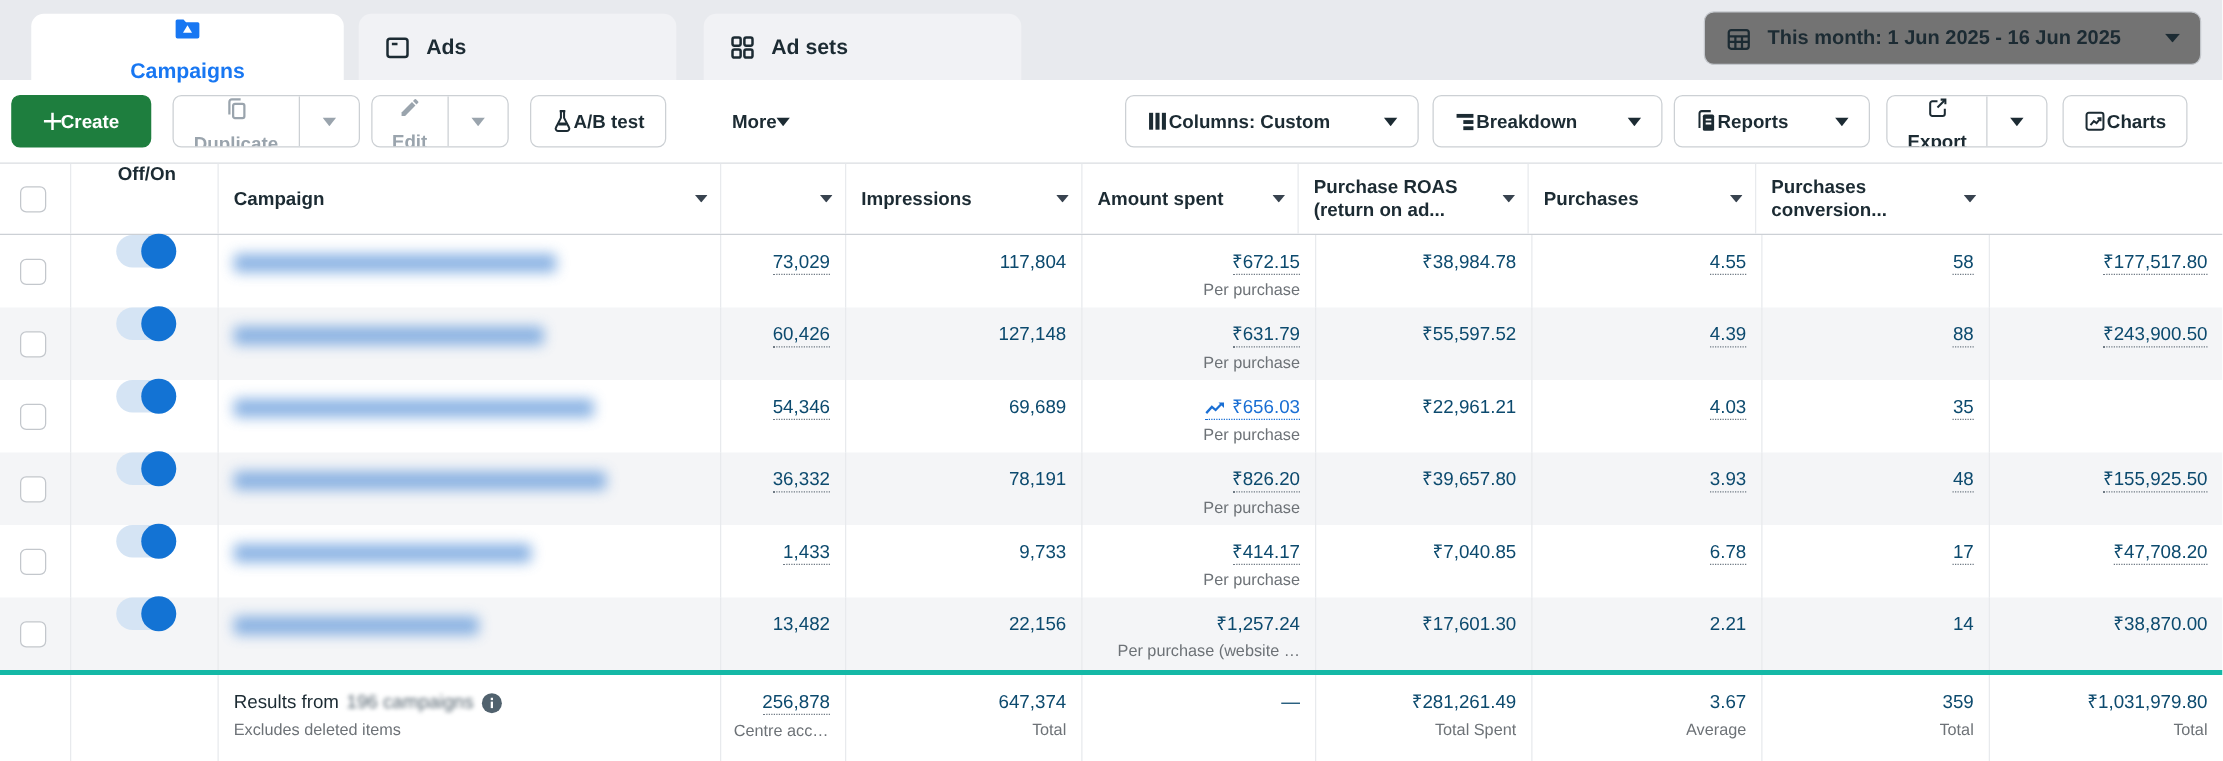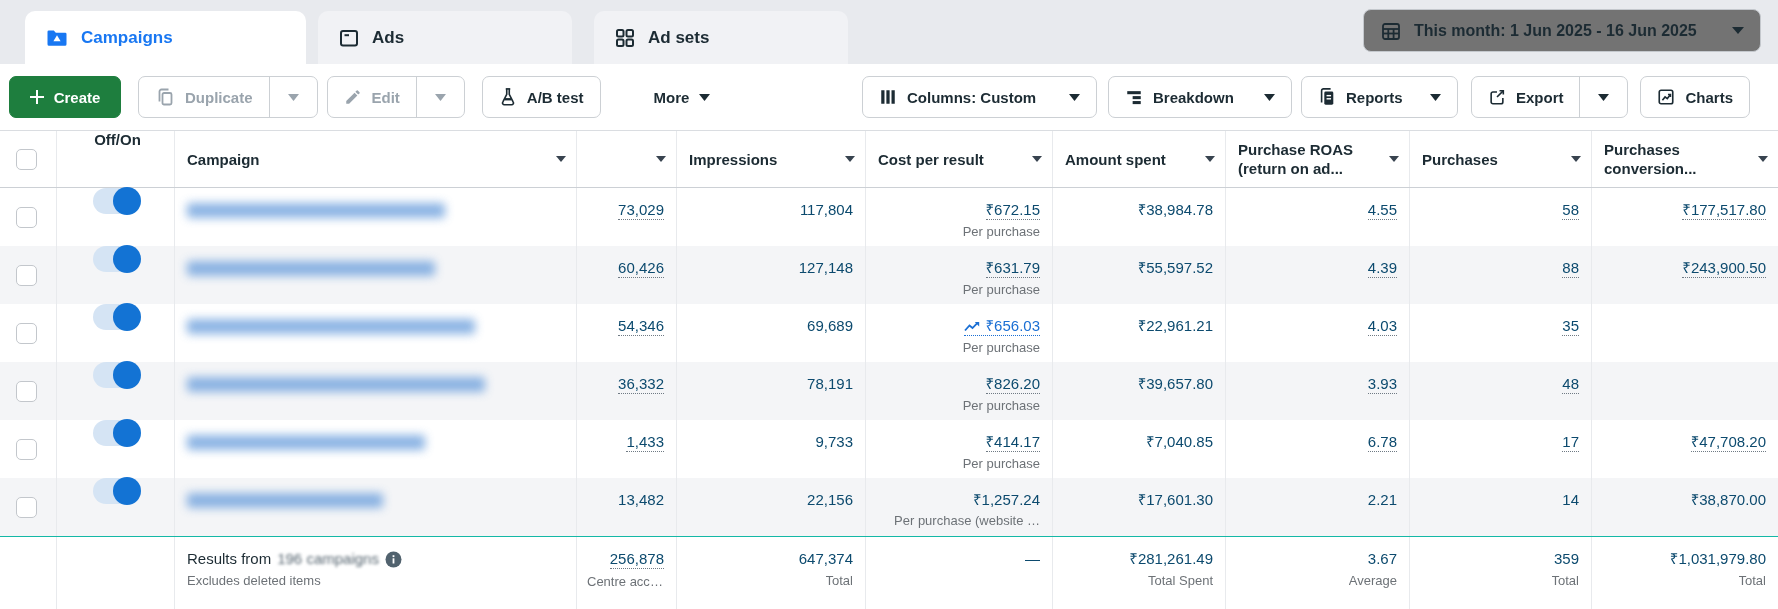--- a/index.html
+++ b/index.html
@@ -5,53 +5,53 @@
   * { box-sizing: border-box; margin: 0; padding: 0; }
   html,body { width:1778px; height:609px; }
   body { font-family: "Liberation Sans", sans-serif; background:#fff; overflow:hidden; }
   .app { width:1778px; height:609px; position:relative; background:#fff; }
 
   
   .tabstrip { height:64px; background:#e8eaee; display:flex; align-items:flex-end; padding-left:25px; position:relative; }
   .tab { height:53px; border-radius:10px 10px 0 0; display:flex; align-items:center; padding:0 20px; gap:12px;
          font-size:17px; font-weight:700; color:#1c2b33; background:#f1f2f5; cursor:pointer; }
   .tab.active { background:#fff; color:#1877f2; }
-  .tab-campaigns { width:281px; }
+  .tab-campaigns { width:250px;flex-direction:column; }
   .tab-adsets  { width:254px; margin-left:22px; }
   .tab-ads     { width:254px; margin-left:12px; }
   .tab .ticon { display:flex; align-items:center; }
 
   .datepicker { position:absolute; right:17px; top:9px; height:43px; width:398px; background:#737373;
                 border:1px solid #c4c8cd; border-radius:8px; display:flex; align-items:center; gap:12px;
                 padding:0 16px; font-size:16px; font-weight:600; color:#1c2b33; cursor:pointer; }
   .datepicker .caret { margin-left:auto; }
 
   
   .toolbar { height:66px; background:#fff; display:flex; align-items:center; padding:0 28px 0 9px; }
   .btn { height:42px; border:1px solid #ccd0d4; border-radius:7px; background:#fff; display:inline-flex;
-         align-items:center; gap:10px; padding:0 16px; font-size:15px; font-weight:600; color:#1c2b33;
+         align-items:center; gap:0; padding:0 16px; font-size:15px; font-weight:600; color:#1c2b33;
          cursor:pointer; white-space:nowrap; }
   .btn-create { background:#1e7e3e; border-color:#1e7e3e; color:#fff; width:112px; justify-content:center; }
   .splitgroup { display:inline-flex; height:42px; border:1px solid #ccd0d4; border-radius:7px; overflow:hidden; background:#fff; }
   .split-main { display:inline-flex; align-items:center; gap:10px; padding:0 16px; font-size:15px; font-weight:600;
-                color:#1c2b33; cursor:pointer; }
+                color:#1c2b33; cursor:pointer;flex-direction:column; }
   .split-caret { width:48px; display:inline-flex; align-items:center; justify-content:center;
                  border-left:1px solid #ccd0d4; cursor:pointer; color:#1c2b33; }
   .disabled .split-main, .disabled .split-caret { color:#9aa4ad; }
   .btn-ghost { border:none; padding:0 14px; }
   .gap17 { margin-left:17px; } .gap9 { margin-left:9px; } .gap39 { margin-left:39px; }
   .right-tools { margin-left:auto; display:flex; align-items:center; }
   .rgap11 { margin-left:11px; } .rgap9 { margin-left:9px; } .rgap13 { margin-left:13px; } .rgap12 { margin-left:12px; }
   .caret svg, .hcaret svg { display:block; }
 
   
   .thead { height:58px; display:flex; border-top:1px solid #dadde1; border-bottom:1px solid #ccd0d5; background:#fff; }
   .trow  { height:58px; display:flex; background:#fff; }
   .trow.alt { background:#f4f5f7; }
-  .tfoot { height:73px; display:flex; border-top:1px solid #14b8a6; background:#fff; }
+  .tfoot { height:73px; display:flex; border-top:4px solid #14b8a6; background:#fff; }
 
   .cell { display:flex; border-right:1px solid #e8eaed; }
   .c0 { width:57px; }  .c1 { width:118px; } .c2 { width:402px; } .c3 { width:100px; }
   .c4 { width:189px; } .c5 { width:187px; } .c6 { width:173px; } .c7 { width:184px; }
   .c8 { width:182px; } .c9 { width:186px; border-right:none; }
 
   .hc { align-items:center; justify-content:space-between; padding:0 10px 0 12px; font-size:15px; font-weight:700; color:#1c2b33; }
   .hc.c0 { padding-left:16px; justify-content:flex-start; }
   .hc.c1 { padding-left:14px; }
   .hc .h2line { line-height:19px; }
@@ -310,28 +310,20 @@
         </span>
     </div>
     <div class="cell c4 hc">
       <span>Impressions</span>
       <span class="hcaret">
           <svg width="10" height="6" viewBox="0 0 10 6">
             <path d="M0 0h10L5 6z" fill="#38434f"></path>
           </svg>
         </span>
     </div>
-    <div class="cell c5 hc">
-      <span>Cost per result</span>
-      <span class="hcaret">
-          <svg width="10" height="6" viewBox="0 0 10 6">
-            <path d="M0 0h10L5 6z" fill="#38434f"></path>
-          </svg>
-        </span>
-    </div>
     <div class="cell c6 hc">
       <span>Amount spent</span>
       <span class="hcaret">
           <svg width="10" height="6" viewBox="0 0 10 6">
             <path d="M0 0h10L5 6z" fill="#38434f"></path>
           </svg>
         </span>
     </div>
     <div class="cell c7 hc">
       <span class="h2line"><span>Purchase ROAS</span><br><span>(return on ad...</span></span>
@@ -488,20 +480,23 @@
           <span class="sub">Per purchase</span>
         </div>
         <div class="cell c6 num">
           <span class="val">₹39,657.80</span>
         </div>
         <div class="cell c7 num">
           <span class="val dot">3.93</span>
         </div>
         <div class="cell c8 num">
           <span class="val dot">48</span>
+        </div>
+        <div class="cell c9 num">
+          <span class="val dot">₹155,925.50</span>
         </div>
       </div>
       <div class="trow">
         <div class="cell c0">
           <span class="checkbox"></span>
         </div>
         <div class="cell c1">
           <span class="toggle on">
             <span class="knob"></span>
           </span>

